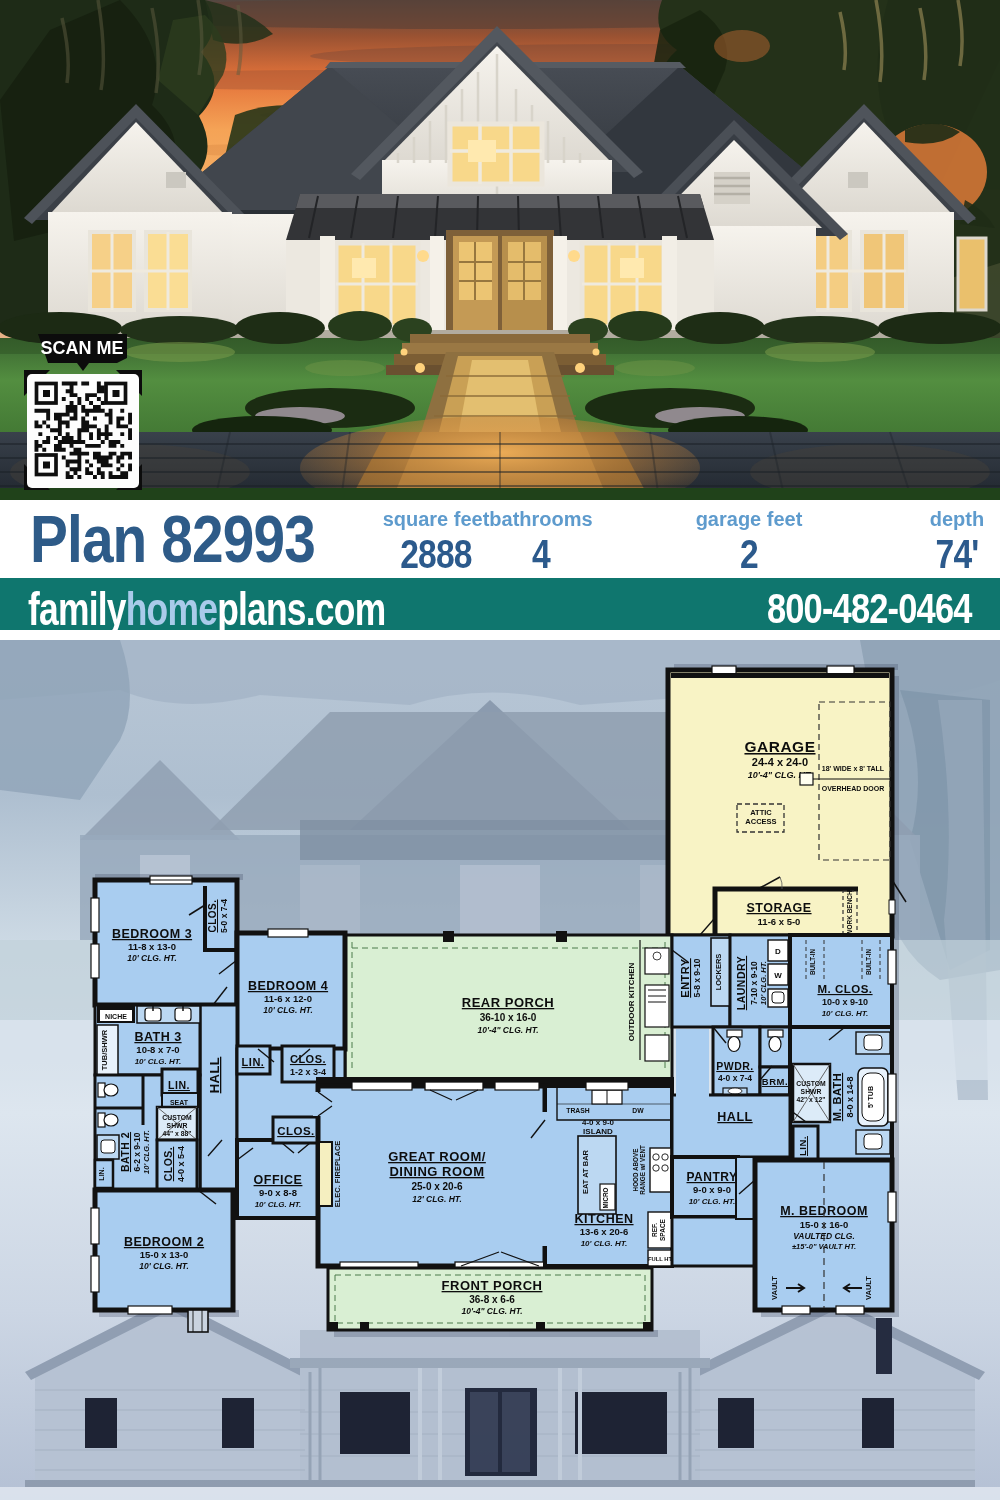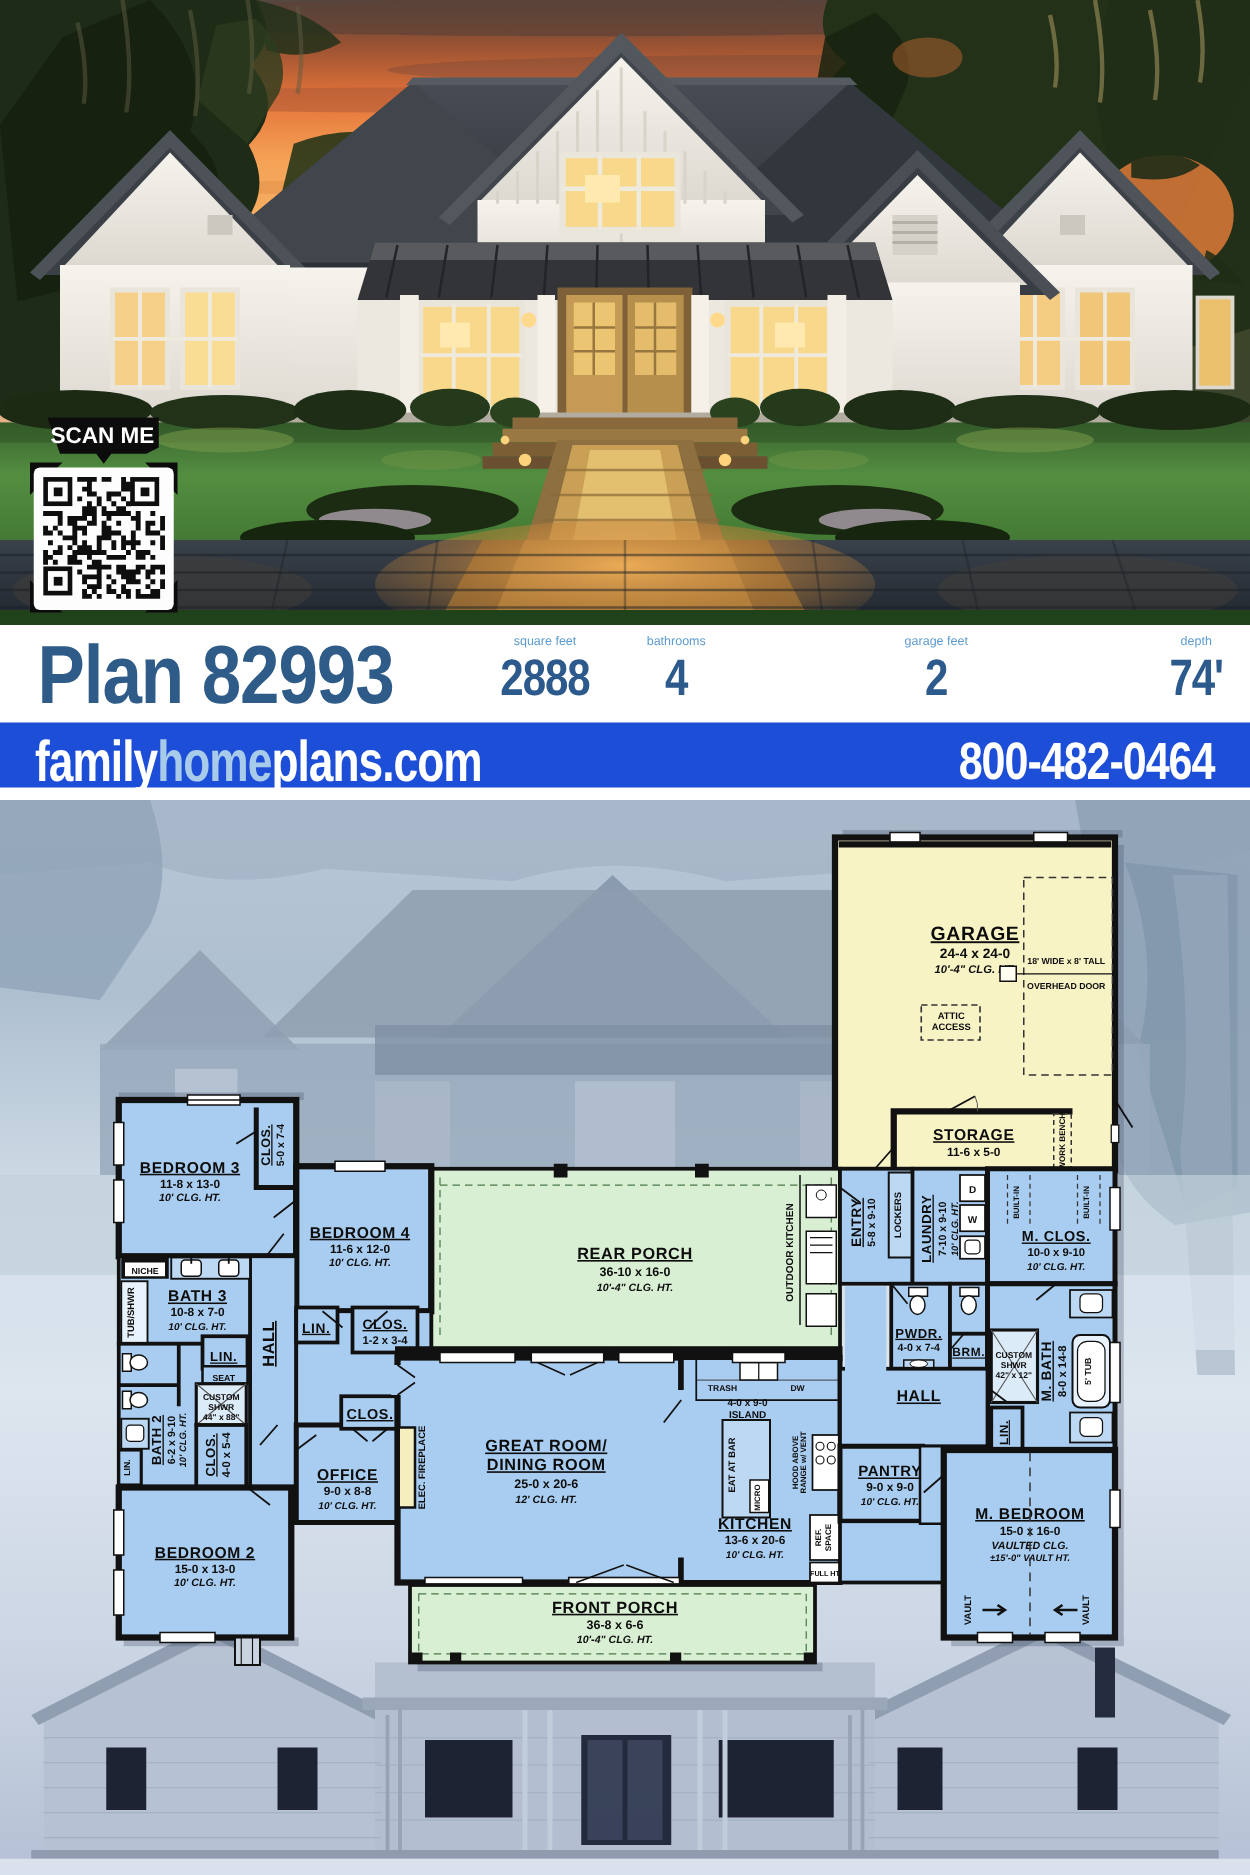--- a/index.html
+++ b/index.html
@@ -1,21 +1,21 @@
 <!DOCTYPE html>
 <html><head><meta charset="utf-8"><style>
 html,body{margin:0;padding:0;}
 .page{position:relative;width:1000px;height:1500px;overflow:hidden;font-family:"Liberation Sans",sans-serif;background:#fff;padding-left:40px;}
 .photo,.plansvg{position:absolute;left:0;display:block;}
 .stats{position:absolute;left:0;top:500px;width:1000px;height:78px;background:#ffffff;}
 .planno{position:absolute;left:30px;top:1px;font-size:66px;font-weight:bold;color:#2e5b88;letter-spacing:-1px;transform:scaleX(0.86);transform-origin:left center;}
 .stat{position:absolute;top:8px;width:120px;text-align:center;}
-.stat .lbl{font-size:10px;font-weight:normal;color:#5e9bcd;}
+.stat .lbl{font-size:20px;font-weight:bold;color:#5e9bcd;}
 .stat .val{font-size:41px;font-weight:bold;color:#2c5a8c;margin-top:0px;letter-spacing:-1px;transform:scaleX(0.82);transform-origin:center;}
-.bluebar{position:absolute;left:0;top:578px;width:1000px;height:52px;background:#1d4ed8;}
+.bluebar{position:absolute;left:0;top:578px;width:1000px;height:52px;background:#0f766e;}
 .fhp{position:absolute;left:28px;top:4px;font-size:46px;font-weight:bold;color:#fff;letter-spacing:-1px;transform:scaleX(0.77);transform-origin:left center;}
 .fhp .lt{color:#a9cbea;}
 .phone{position:absolute;right:28px;top:7px;font-size:42px;font-weight:bold;color:#fff;letter-spacing:-1px;transform:scaleX(0.82);transform-origin:right center;}
 </style></head><body>
 <div class="page">
 
 <svg class="photo" style="top:0" width="1000" height="500" viewBox="0 0 1000 500">
 <defs>
 <linearGradient id="sky" x1="0" y1="0" x2="0" y2="1">
 <stop offset="0" stop-color="#544741"></stop>

